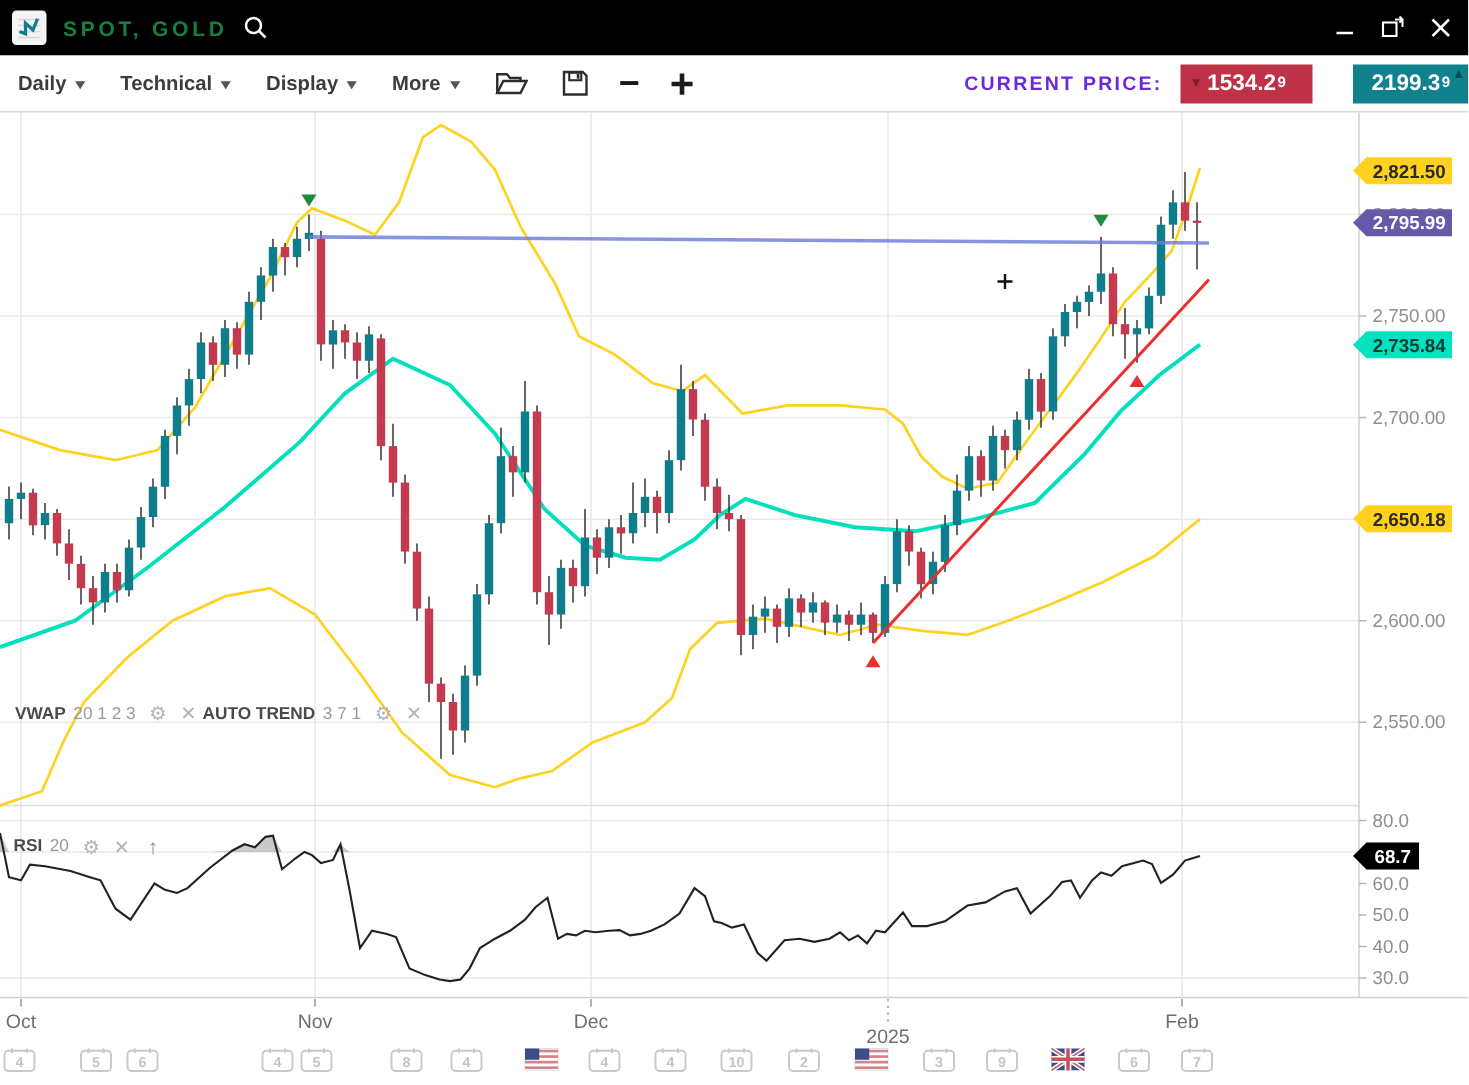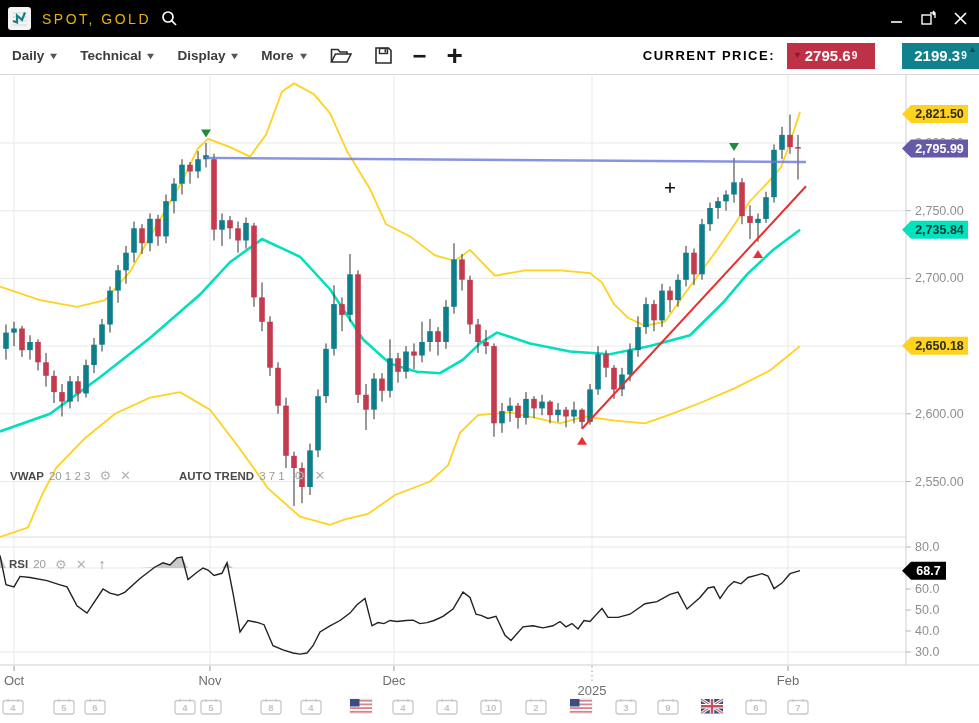--- a/index.html
+++ b/index.html
@@ -3,54 +3,54 @@
 <meta charset="utf-8">
 <style>
   html,body{margin:0;padding:0;background:#fff;}
   #app{position:relative;width:979px;height:723px;overflow:hidden;background:#fff;
        font-family:"Liberation Sans","DejaVu Sans",sans-serif;-webkit-font-smoothing:antialiased;}
   
   .titlebar{position:absolute;left:0;top:0;width:979px;height:37px;background:#000;
             display:flex;align-items:center;}
   .logo{width:23px;height:23px;margin-left:8px;background:#f4f4f4;border-radius:3px;
         display:flex;align-items:center;justify-content:center;}
-  .win-title{color:#eab308;font-size:14px;font-weight:normal;letter-spacing:2.5px;margin-left:11px;}
+  .win-title{color:#15803d;font-size:14px;font-weight:bold;letter-spacing:2.5px;margin-left:11px;}
   .search-ic{margin-left:10px;display:flex;align-items:center;}
   .tb-spacer{flex:1;}
   .winbtn{width:26px;height:26px;display:flex;align-items:center;justify-content:center;
           color:#fff;margin-right:6px;cursor:default;}
   
   .toolbar{position:absolute;left:0;top:37px;width:979px;height:38px;background:#fff;
            border-bottom:1px solid #d9d9d9;display:flex;align-items:center;box-sizing:border-box;}
   .menu{display:flex;align-items:center;color:#3c3c3c;font-size:13.5px;font-weight:bold;
         margin-left:22px;cursor:default;}
   .menu:first-child{margin-left:12px;}
   .caret{font-size:9px;color:#555;margin-left:5px;transform:scaleX(1.3);}
   .tool-ic{margin-left:22px;display:flex;align-items:center;cursor:default;}
   .zoombtn{margin-left:20px;font-size:24px;font-weight:bold;color:#1a1a1a;line-height:20px;cursor:default;}
-  .cp-label{color:#000000;font-size:13px;font-weight:bold;letter-spacing:1.5px;margin-right:12px;}
+  .cp-label{color:#6d28d9;font-size:13px;font-weight:bold;letter-spacing:1.5px;margin-right:12px;}
   .price-badge{width:88px;height:26px;display:flex;align-items:center;justify-content:center;
                color:#fff;font-size:15px;font-weight:bold;position:relative;}
   .price-badge .sup{font-size:10px;vertical-align:super;line-height:1;margin-left:1px;}
   .bid{background:#bf3147;margin-right:27px;}
   .ask{background:#12818e;width:77px;}
   .tick-arrow{position:absolute;font-size:9px;line-height:1;}
   .bid .tick-arrow{left:6px;top:8px;color:#7e1e2d;}
   .ask .tick-arrow{right:2px;top:2px;color:#0a4d55;}
   
   #chartwrap{position:absolute;left:0;top:75px;width:979px;height:648px;}
   svg text{font-family:"Liberation Sans","DejaVu Sans",sans-serif;}
   .ind-row{position:absolute;display:flex;align-items:center;font-size:11.5px;color:#555;
            background:transparent;white-space:nowrap;}
   .ind-name{font-weight:bold;color:#4a4a4a;}
   .ind-params{color:#9a9a9a;margin-left:5px;font-weight:normal;}
   .ind-ic{color:#b3b3b3;font-size:13px;margin-left:9px;cursor:default;line-height:1;}
   .ind-arrow{color:#8f8f8f;font-size:14px;margin-left:12px;cursor:default;}
   #vwap-row{left:10px;top:394px;text-align:right;}
-  #atrend-row{left:135px;top:394px;margin-left:44px;}
+  #atrend-row{left:135px;top:394px;}
   #rsi-row{left:9px;top:481px;text-align:right;}
 </style>
 </head>
 <body>
 
 <div id="app">
 
   <div class="titlebar">
     <div class="logo">
       <svg width="19" height="19" viewBox="0 0 19 19">
@@ -117,21 +117,21 @@
         <rect x="5.5" y="2.5" width="8" height="5" fill="none" stroke="#2d2d2d" stroke-width="1.4"></rect>
         <rect x="10.5" y="3.3" width="1.8" height="3.2" fill="#2d2d2d"></rect>
       </svg>
     </span>
     <span class="zoombtn">−</span>
     <span class="zoombtn" style="font-size:28px;">+</span>
     <span class="tb-spacer"></span>
     <span class="cp-label">CURRENT PRICE:</span>
     <span class="price-badge bid">
       <span class="tick-arrow">▼</span>
-      <span>2795.6</span>
+      <span>1534.2</span>
         <span class="sup">9</span>
     </span>
     <span class="price-badge ask">
       <span class="tick-arrow">▲</span>
       <span>2199.3</span>
         <span class="sup">9</span>
     </span>
   </div>
 
   <div id="chartwrap">

